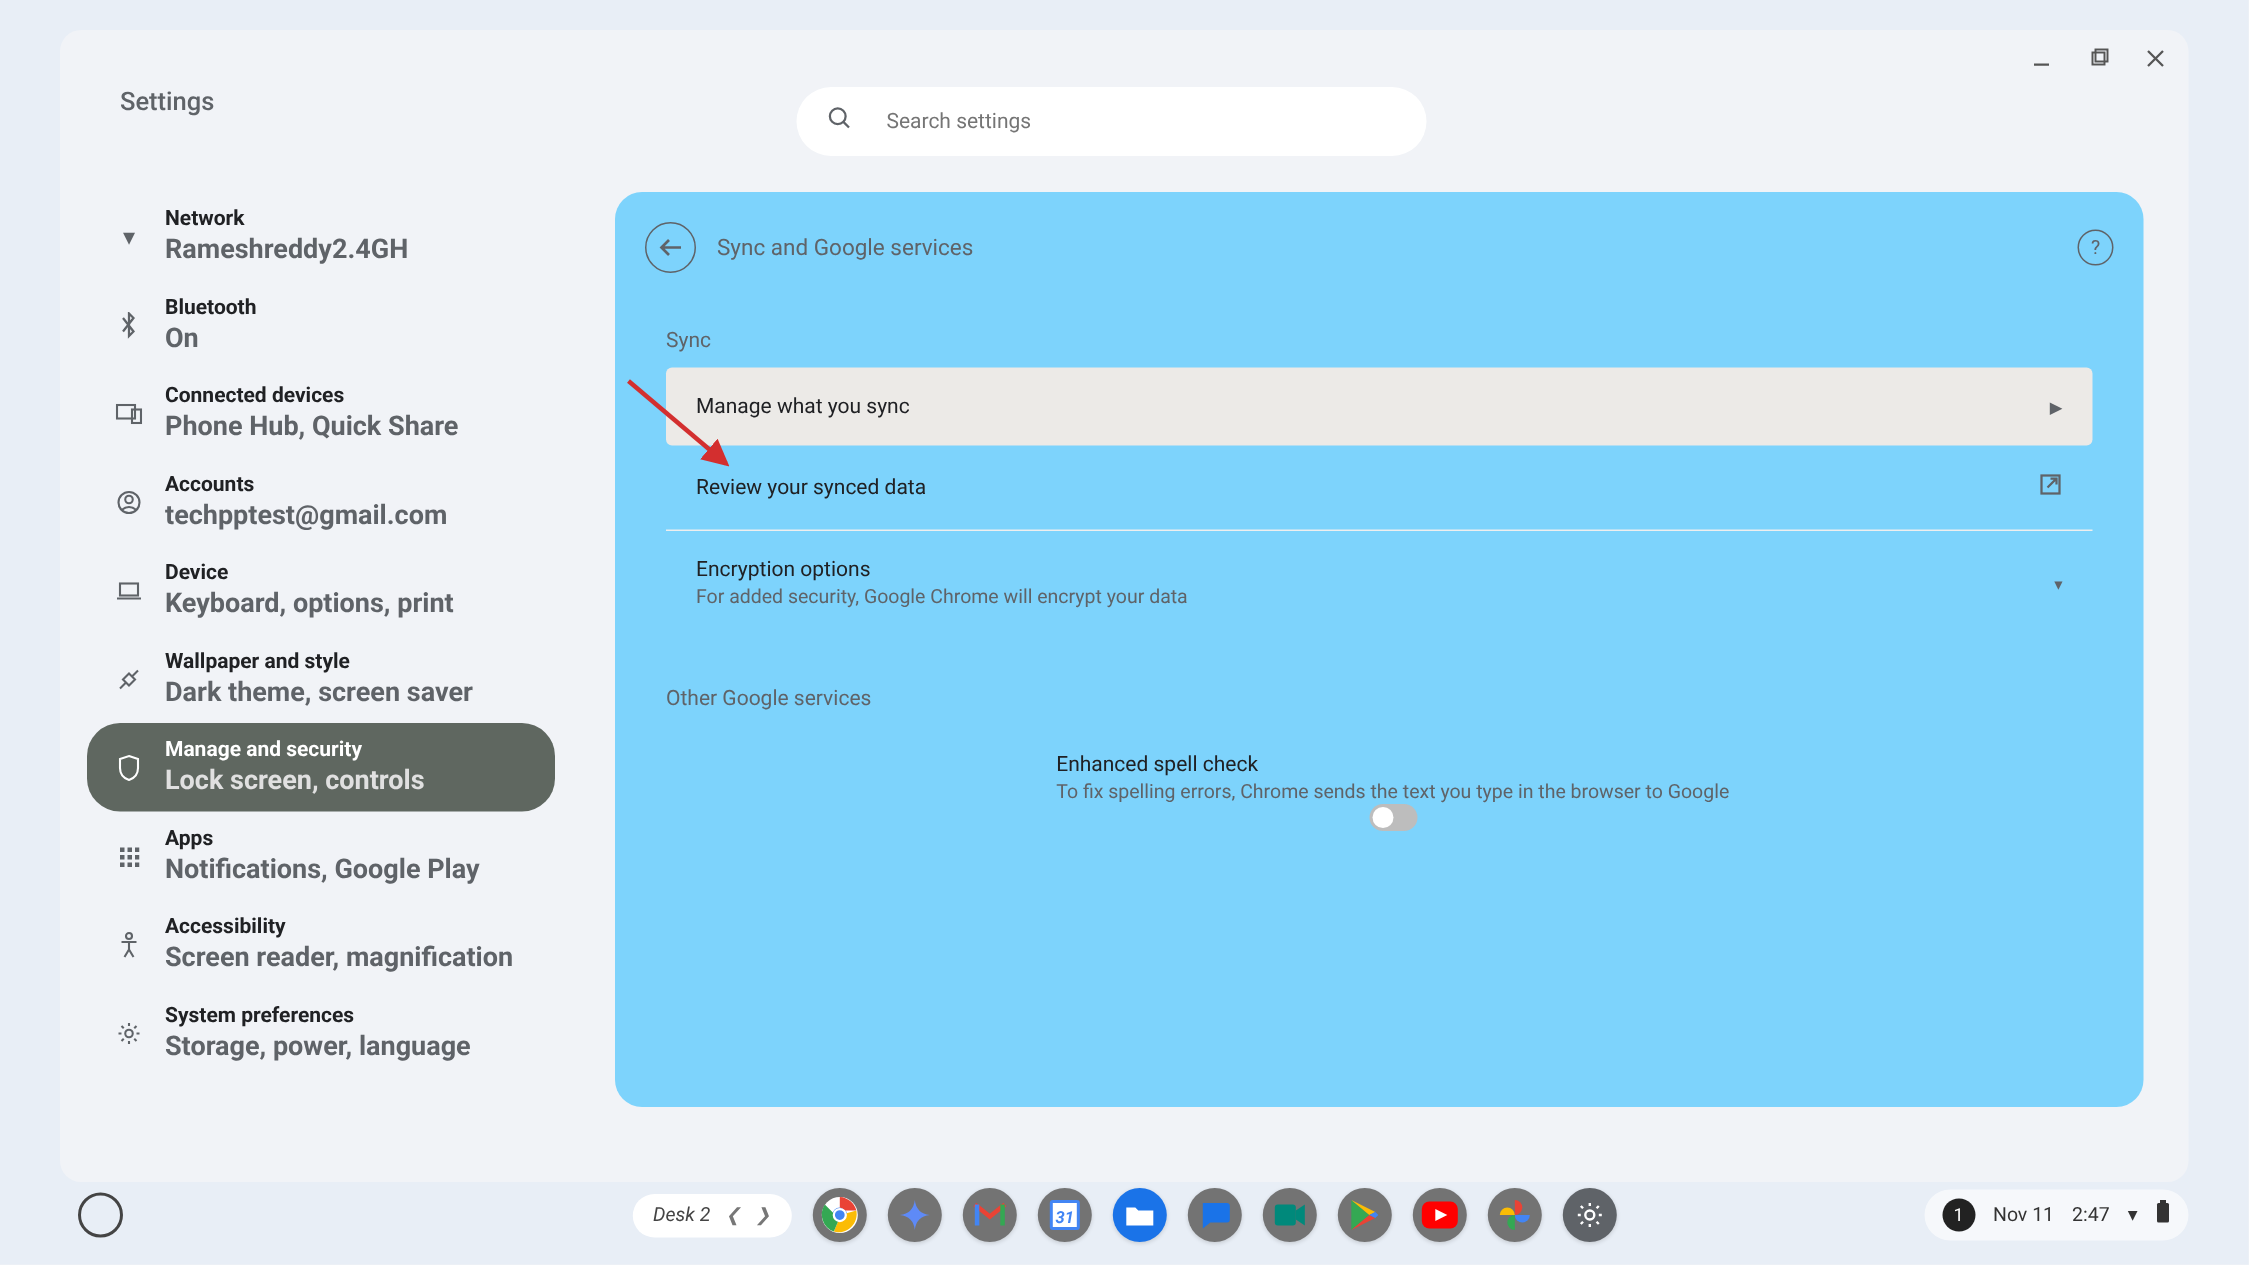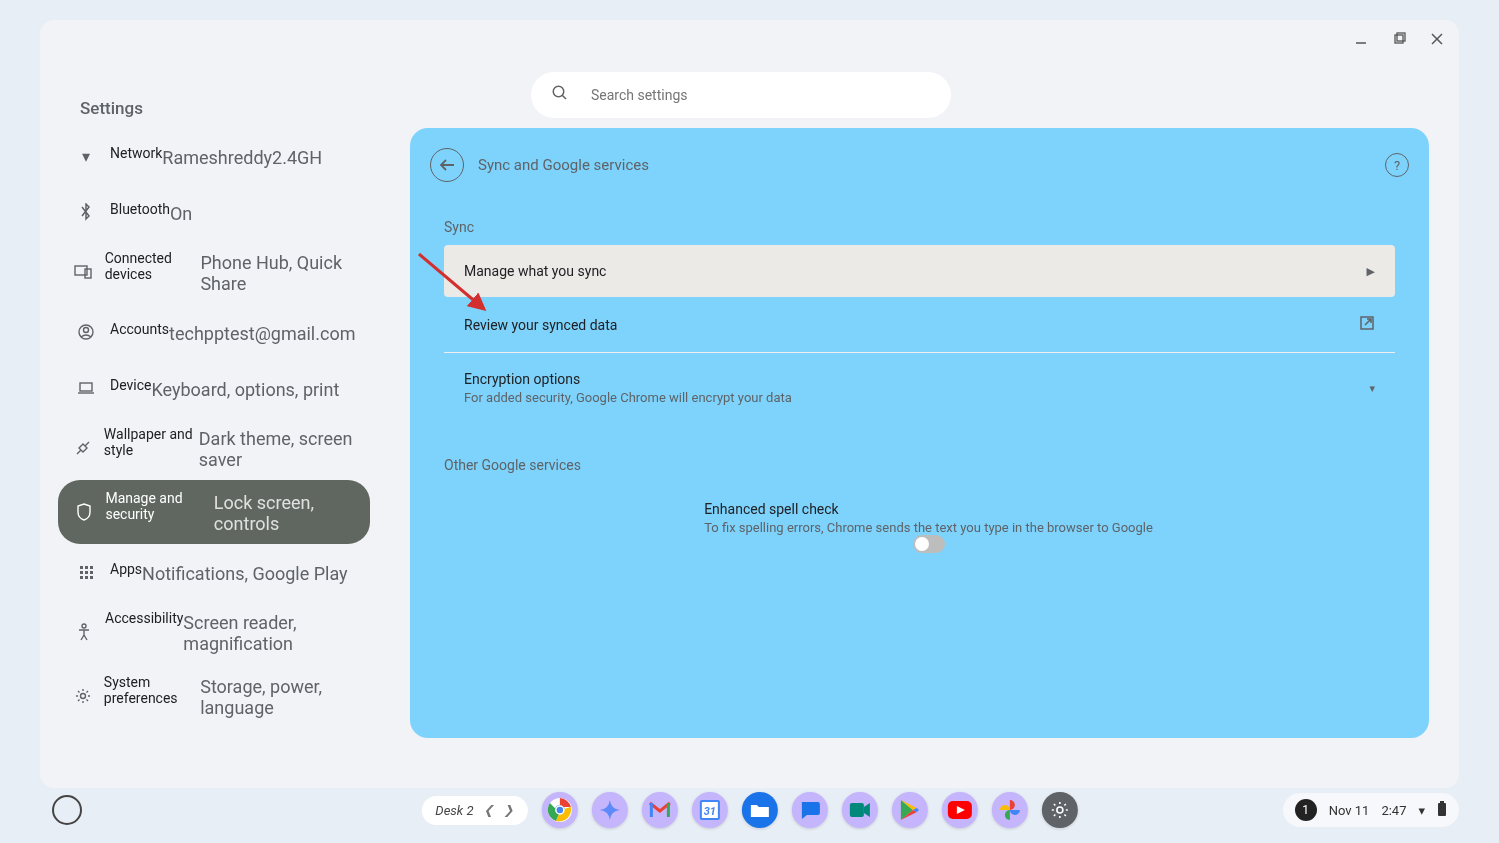--- a/index.html
+++ b/index.html
@@ -3,34 +3,34 @@
 <meta charset="utf-8">
 <style>
 * { margin: 0; padding: 0; box-sizing: border-box; font-family: 'Roboto', 'Segoe UI', Arial, sans-serif; }
 body { background: #e8eef6; width: 1499px; height: 843px; overflow: hidden; position: relative; }
 
 .window { position: absolute; left: 40px; top: 20px; right: 40px; bottom: 55px; background: #f1f3f7; border-radius: 14px; overflow: hidden; display: flex; flex-direction: column; }
 
 .titlebar { height: 38px; display: flex; justify-content: flex-end; align-items: center; padding-right: 12px; gap: 18px; }
 .titlebar .tb-btn { width: 20px; height: 20px; display: flex; align-items: center; justify-content: center; color: #555; cursor: pointer; }
 
-.header-row { display: flex; align-items: flex-end; height: 60px; padding: 0 40px; }
+.header-row { display: flex; align-items: flex-start; height: 60px; padding: 0 40px; }
 .settings-title { font-size: 17px; font-weight: 500; color: #5f6368; }
 .search-wrap { margin-left: auto; margin-right: auto; }
 .search { width: 420px; height: 46px; background: #fff; border-radius: 24px; display: flex; align-items: center; padding: 0 20px; color: #777; position: relative; left: 30px; }
 .search input { border: none; outline: none; flex: 1; font-size: 14px; color: #333; background: transparent; margin-left: 22px; }
 
 .body-row { display: flex; flex: 1; overflow: hidden; }
 
 .sidebar { width: 360px; padding: 10px 30px 10px 18px; overflow-y: auto; }
 .nav-item { display: flex; align-items: center; padding: 10px 14px; border-radius: 22px; cursor: pointer; min-height: 56px; }
 .nav-item.active { background: #5f6760; color: #fff; }
 .nav-icon { width: 28px; display:flex; align-items:center; justify-content:center; color: #5f6368; font-size: 16px; }
 .nav-item.active .nav-icon { color: #fff; }
-.nav-text { display: flex; flex-direction: row; margin-left: 10px; }
+.nav-text { display: flex; flex-direction: column; margin-left: 10px; font-weight: bold; }
 .nav-label { font-size: 14px; color: #202124; }
 .nav-sub { font-size: 18px; color: #5f6368; margin-top: 2px; }
 .nav-item.active .nav-label { color: #fff; }
 .nav-item.active .nav-sub { color: #e0e0e0; }
 
 .content { flex: 1; padding: 10px 30px 20px 10px; }
 .panel { background: #7dd3fc; border-radius: 18px; padding: 16px 20px 28px 20px; min-height: 610px; position: relative; }
 
 .panel-head { display: flex; align-items: center; gap: 14px; padding: 4px 0 18px 0; }
 .back-btn { width: 34px; height: 34px; border: 1.5px solid #5f6368; border-radius: 50%; display:flex; align-items:center; justify-content:center; color:#5f6368; cursor:pointer; }
@@ -50,21 +50,21 @@
 .toggle { width: 32px; height: 18px; background: #bdbdbd; border-radius: 10px; position: relative; cursor:pointer; }
 .toggle::after { content:''; position:absolute; width:14px; height:14px; background:#fff; border-radius:50%; top:2px; left:2px; }
 
 .arrow-annotation { position:absolute; left:-30px; top:36px; color:#d32f2f; pointer-events:none; }
 
 .shelf { position: absolute; left:40px; right:40px; bottom:8px; height:50px; display:flex; align-items:center; }
 .launcher { width:30px; height:30px; border:2px solid #444; border-radius:50%; margin-left:12px; cursor:pointer; }
 .shelf-center { position:absolute; left:50%; transform:translateX(-50%); display:flex; align-items:center; gap:14px;font-style:italic; }
 .desk-pill { background:#fff; border-radius:20px; padding:7px 14px; display:flex; align-items:center; gap:10px; font-size:13px; color:#444; }
 .desk-pill .arr { color:#777; cursor:pointer; font-size:12px; }
-.shelf-icon { width:36px; height:36px; border-radius:50%; background:#c4b5fd; display:flex; align-items:center; justify-content:center; cursor:pointer; box-shadow: 0 1px 3px rgba(0,0,0,0.15); font-size:18px; }
+.shelf-icon { width:36px; height:36px; border-radius:50%; background:#737373; display:flex; align-items:center; justify-content:center; cursor:pointer; box-shadow: 0 1px 3px rgba(0,0,0,0.15); font-size:18px; }
 .shelf-right { margin-left:auto; display:flex; align-items:center; gap:14px; font-size:13px; color:#333; }
 .notif-badge { width:22px; height:22px; background:#222; color:#fff; border-radius:50%; display:flex; align-items:center; justify-content:center; font-size:12px; }
 .holder { background: rgba(255,255,255,0.6); border-radius: 20px; padding: 6px 12px; display:flex; align-items:center; gap:12px; }
 </style>
 </head>
 <body>
 
 <div class="window">
   <div class="titlebar">
     <div class="tb-btn">

